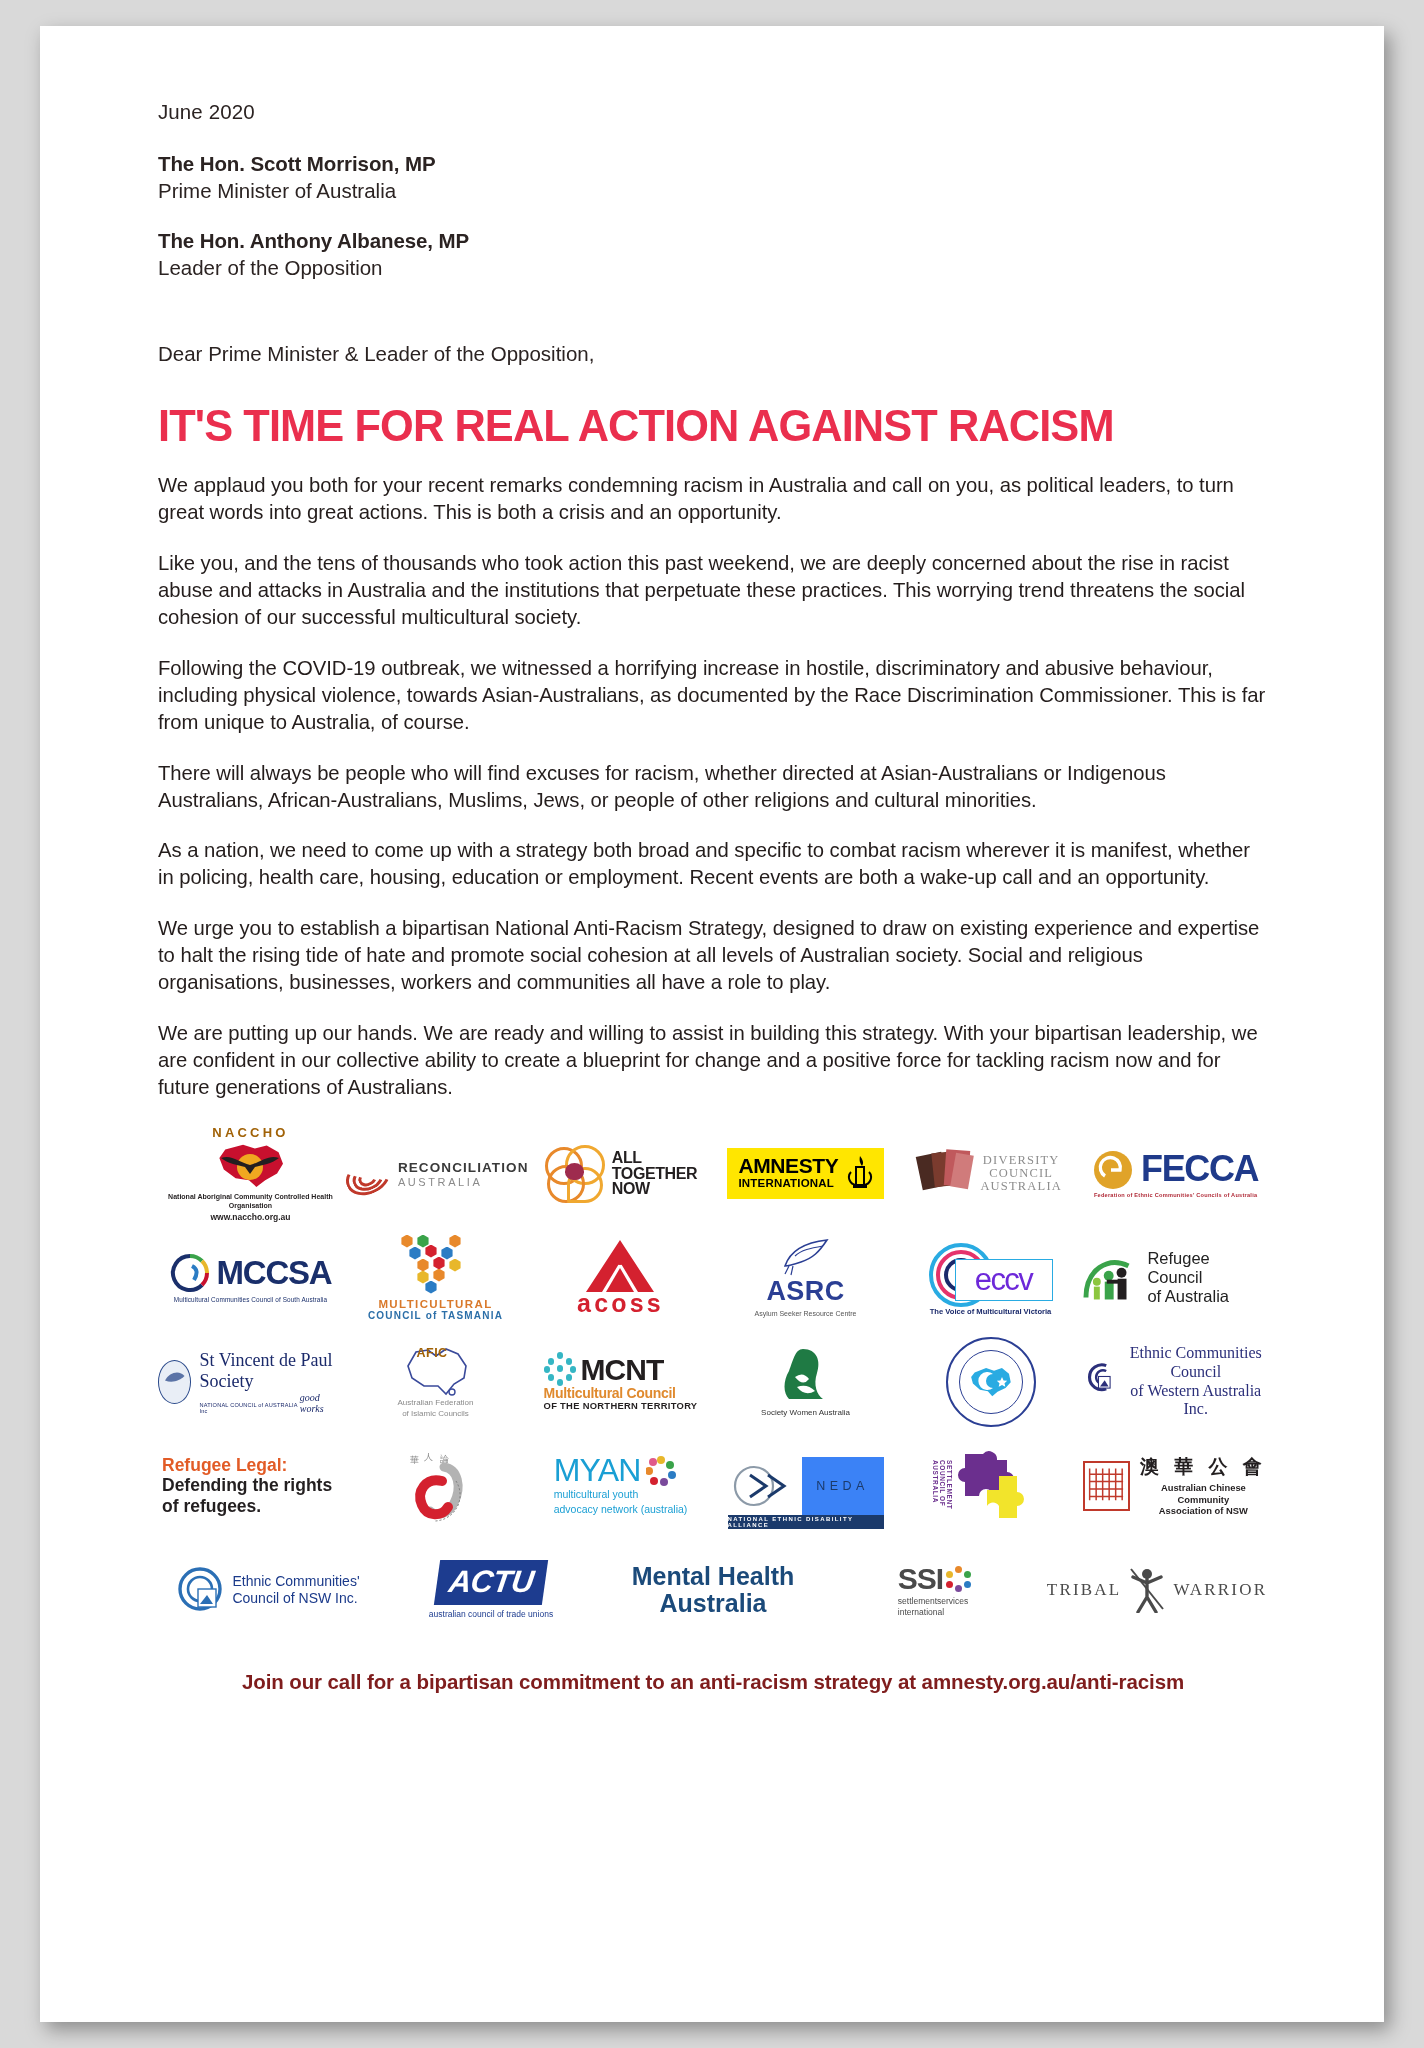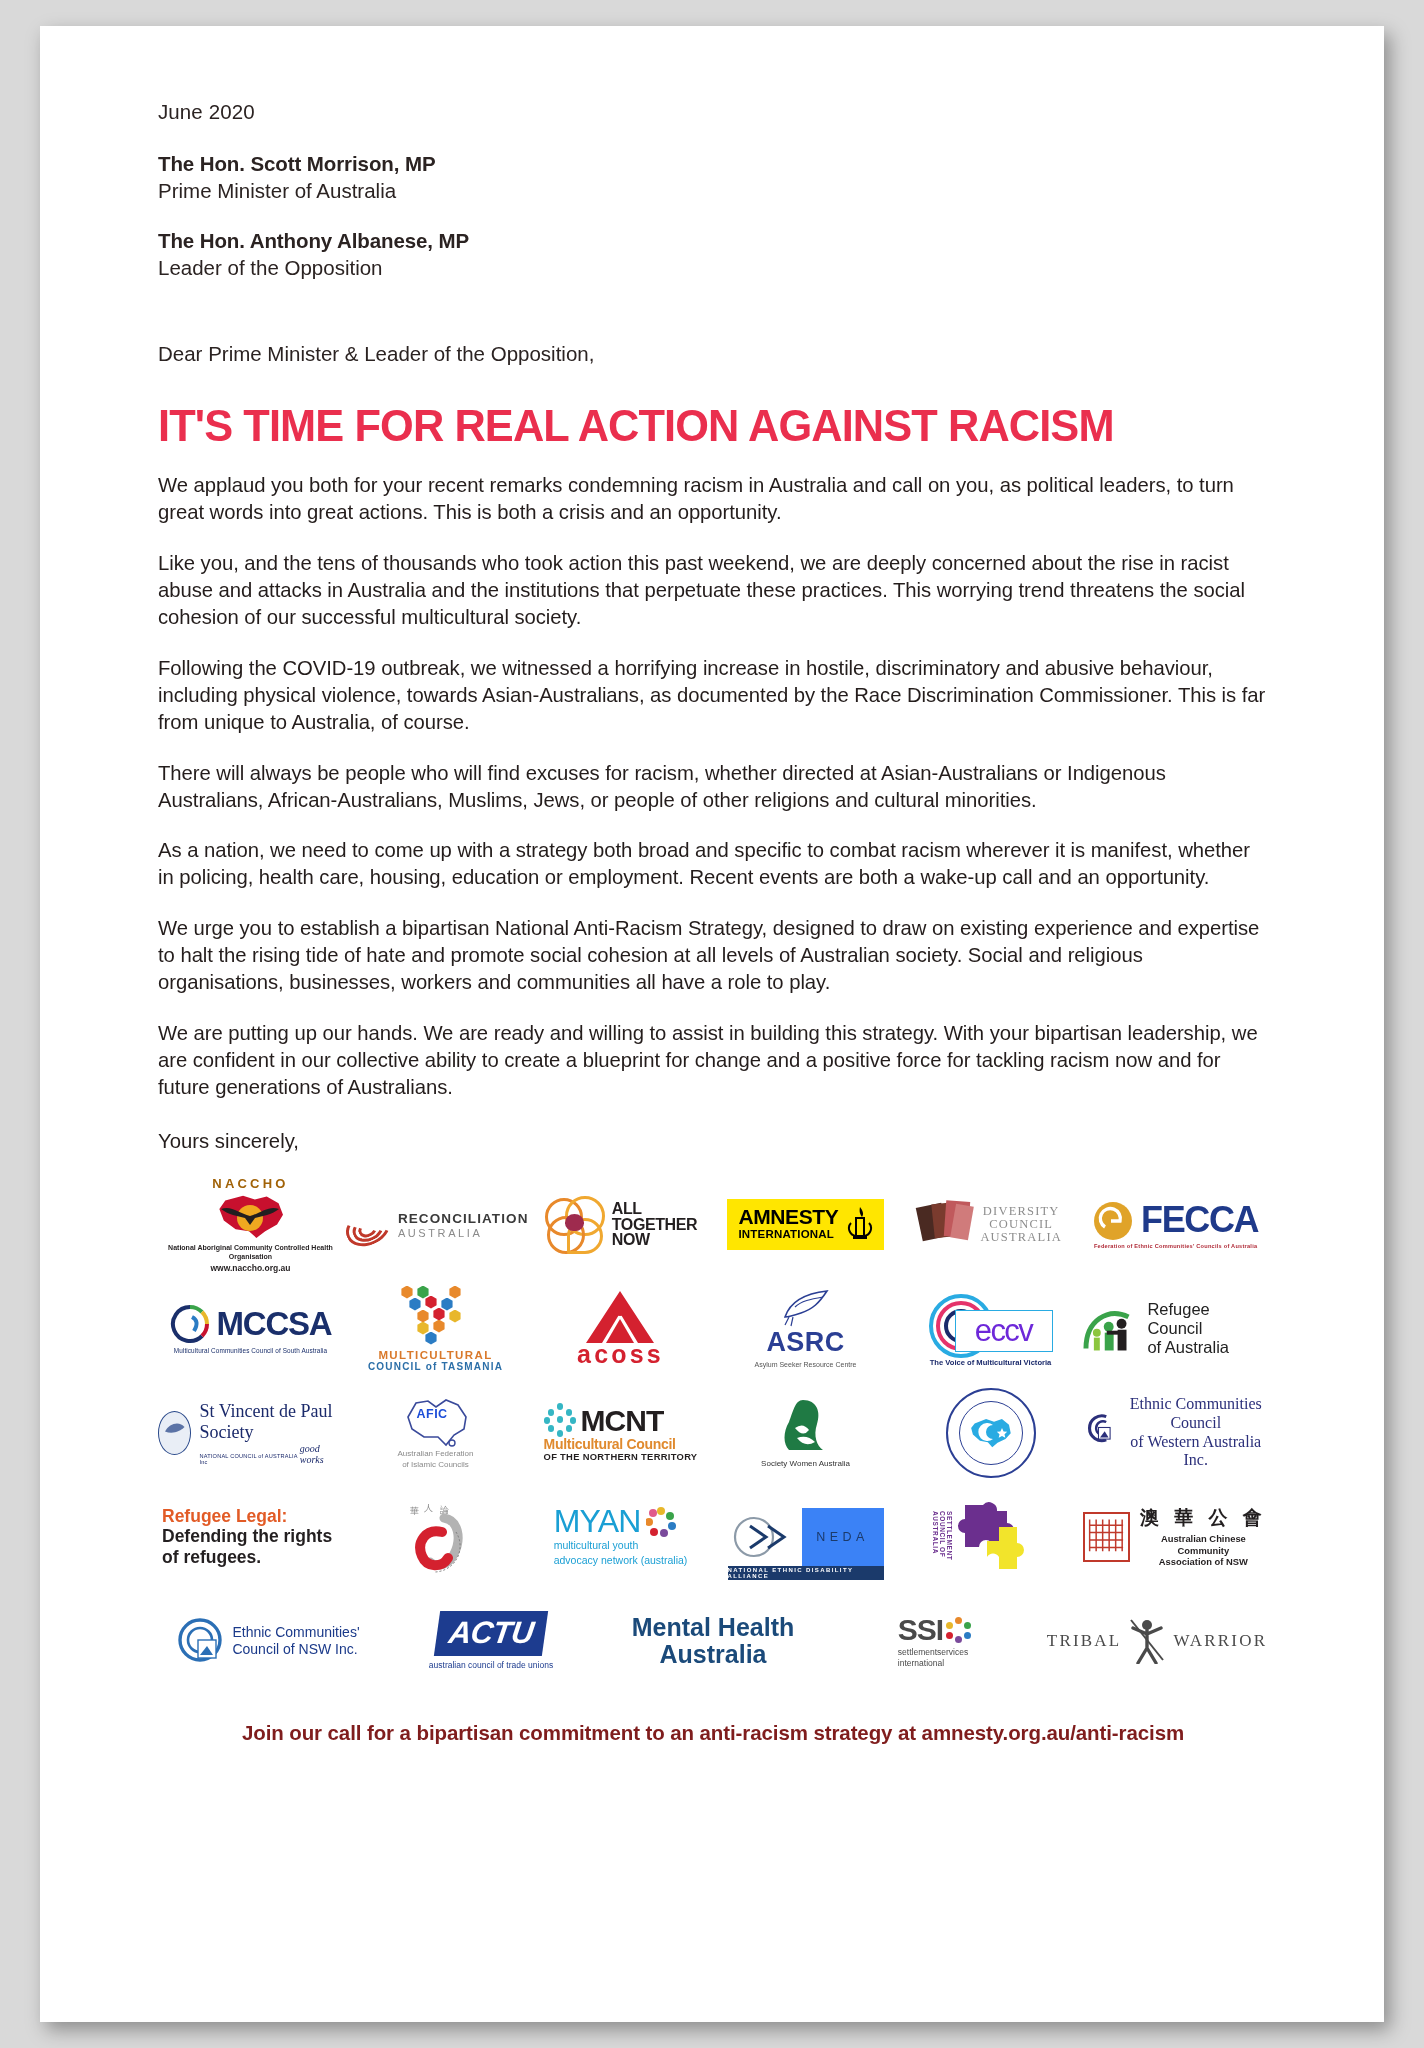--- a/index.html
+++ b/index.html
@@ -119,22 +119,22 @@
 
   
   .svp-ico{width:42px;height:42px;border-radius:50%;background:#e9eef6;
     border:1.6px solid #2b4a8b;position:relative;margin-right:8px;}
   .svp-t{font-size:18px;color:#1b2a6b;font-family:"Liberation Serif",serif;}
   .svp-s{font-size:5.6px;color:#1b2a6b;letter-spacing:.2px;margin-top:2px;}
   .svp-i{font-size:10px;color:#1b2a6b;font-style:italic;font-family:"Liberation Serif",serif;}
 
   
   .afic-map{width:74px;height:54px;position:relative;}
-  .afic-txt{position:absolute;left:18px;top:12px;font-size:12.5px;font-weight:bold;
-    color:#1d4ed8;letter-spacing:.5px;}
+  .afic-txt{position:absolute;left:18px;top:2px;font-size:12.5px;font-weight:bold;
+    color:#a16207;letter-spacing:.5px;}
   .afic-s{font-size:8px;color:#8a8a8a;line-height:1.3;text-align:center;margin-top:0;}
 
   
   .mcnt-dots{width:34px;height:34px;position:relative;margin-right:3px;}
   .mcnt-dots b{position:absolute;width:6.5px;height:6.5px;border-radius:50%;background:#35b6c4;display:block;}
   .mcnt-t{font-size:30px;font-weight:bold;color:#231f20;letter-spacing:-1px;line-height:.9;}
   .mcnt-t2{font-size:14px;font-weight:bold;color:#e08a2e;letter-spacing:-.3px;line-height:1;}
   .mcnt-t3{font-size:9.4px;font-weight:bold;color:#231f20;letter-spacing:.3px;}
 
   
@@ -236,21 +236,20 @@
   <div class="headline">IT'S TIME FOR REAL ACTION AGAINST RACISM</div>
 
   <div class="para">We applaud you both for your recent remarks condemning racism in Australia and call on you, as political leaders, to turn great words into great actions. This is both a crisis and an opportunity.</div>
   <div class="para">Like you, and the tens of thousands who took action this past weekend, we are deeply concerned about the rise in racist abuse and attacks in Australia and the institutions that perpetuate these practices. This worrying trend threatens the social cohesion of our successful multicultural society.</div>
   <div class="para">Following the COVID-19 outbreak, we witnessed a horrifying increase in hostile, discriminatory and abusive behaviour, including physical violence, towards Asian-Australians, as documented by the Race Discrimination Commissioner. This is far from unique to Australia, of course.</div>
   <div class="para">There will always be people who will find excuses for racism, whether directed at Asian-Australians or Indigenous Australians, African-Australians, Muslims, Jews, or people of other religions and cultural minorities.</div>
   <div class="para">As a nation, we need to come up with a strategy both broad and specific to combat racism wherever it is manifest, whether in policing, health care, housing, education or employment. Recent events are both a wake-up call and an opportunity.</div>
   <div class="para">We urge you to establish a bipartisan National Anti-Racism Strategy, designed to draw on existing experience and expertise to halt the rising tide of hate and promote social cohesion at all levels of Australian society. Social and religious organisations, businesses, workers and communities all have a role to play.</div>
   <div class="para">We are putting up our hands. We are ready and willing to assist in building this strategy. With your bipartisan leadership, we are confident in our collective ability to create a blueprint for change and a positive force for tackling racism now and for future generations of Australians.</div>
 
-  <div class="sincerely">Yours sincerely,</div>
 
   <div class="logos">
 
     <div class="lrow">
 
       <div class="lcell">
         <div class="stack">
           <div class="naccho-t">NACCHO</div>
           <div class="naccho-map">
             <div class="aus"></div>

